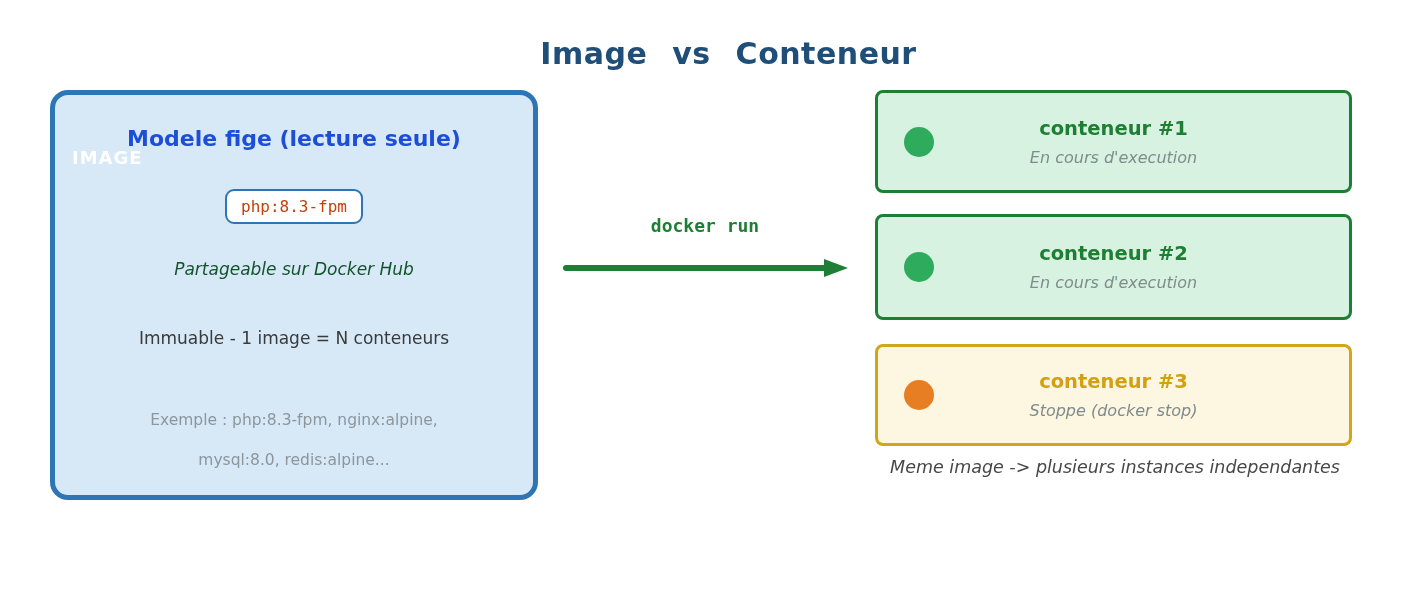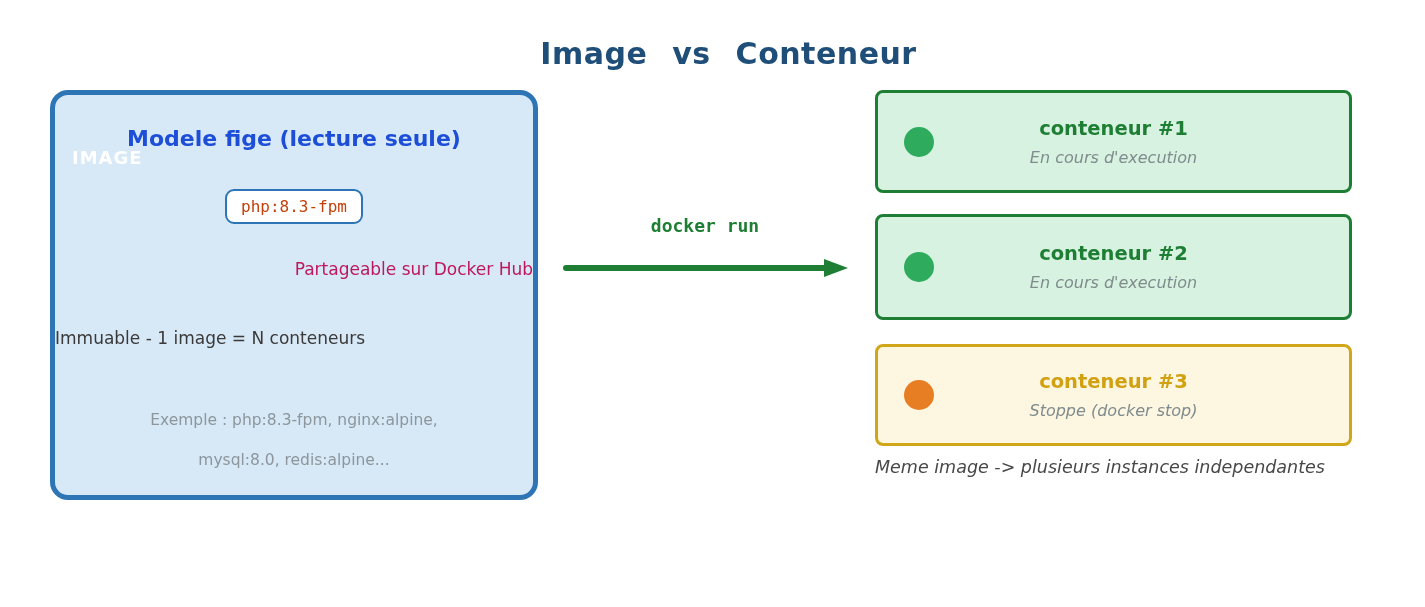--- a/index.html
+++ b/index.html
@@ -30,25 +30,25 @@
   }
   .image-panel .badge {
     position: absolute; top: 94px; left: 50%; transform: translateX(-50%);
     background: #ffffff; border: 2px solid #2e75b6; border-radius: 9px;
     padding: 6px 14px;
     font-family: "DejaVu Sans Mono", "Liberation Mono", monospace;
     font-size: 16px; color: #c2410c; white-space: nowrap;
   }
   .image-panel .subtitle {
     position: absolute; top: 164px; left: 0; width: 100%;
-    text-align: right; font-size: 17px; color: #be185d;
+    text-align: center; font-style: italic; font-size: 17px; color: #14532d;
   }
   .image-panel .property {
     position: absolute; top: 233px; left: 0; width: 100%;
-    text-align: left; font-size: 17px; color: #3a3a3a;
+    text-align: center; font-size: 17px; color: #3a3a3a;
   }
   .image-panel .examples-1 {
     position: absolute; top: 316px; left: 0; width: 100%;
     text-align: center; font-size: 15.5px; color: #8c969c;
   }
   .image-panel .examples-2 {
     position: absolute; top: 356px; left: 0; width: 100%;
     text-align: center; font-size: 15.5px; color: #8c969c;
   }
 
@@ -83,21 +83,21 @@
   .container-box.running .cname { color: #1e7e34; }
   .container-box.stopped .cname { color: #d1a112; }
   .container-box .cstatus { font-size: 16px; font-style: italic; color: #7f8c8d; }
 
   #box1 { top: 90px;  height: 103px; }
   #box2 { top: 214px; height: 106px; }
   #box3 { top: 344px; height: 102px; }
 
   .caption {
     position: absolute; left: 875px; top: 457px; width: 480px;
-    text-align: left; font-style: italic; font-size: 17.5px; color: #474747;
+    text-align: center; font-style: italic; font-size: 17.5px; color: #474747;
   }
 </style>
 </head>
 <body>
 
 <div class="canvas">
 
   <div class="title">Image vs Conteneur</div>
 
   <div class="image-panel">

